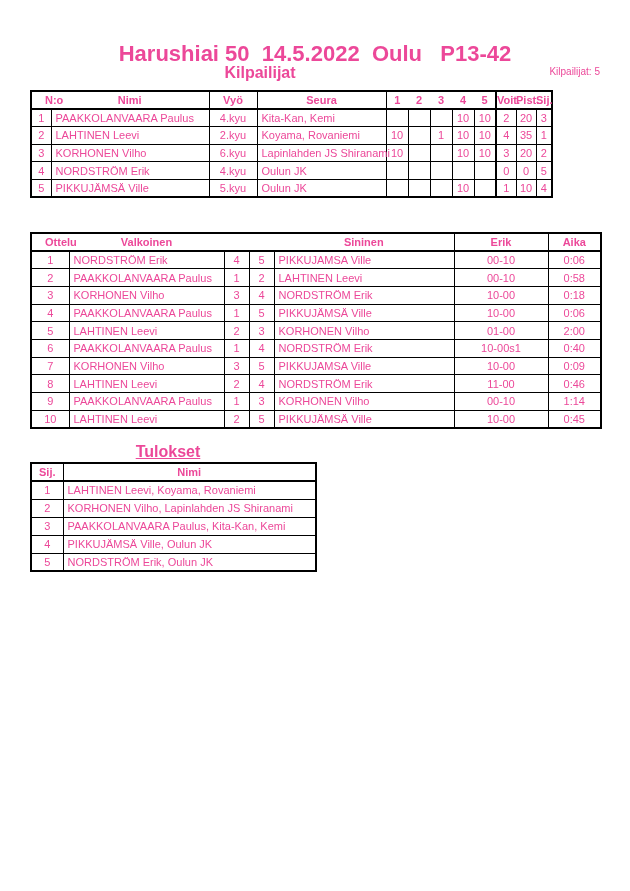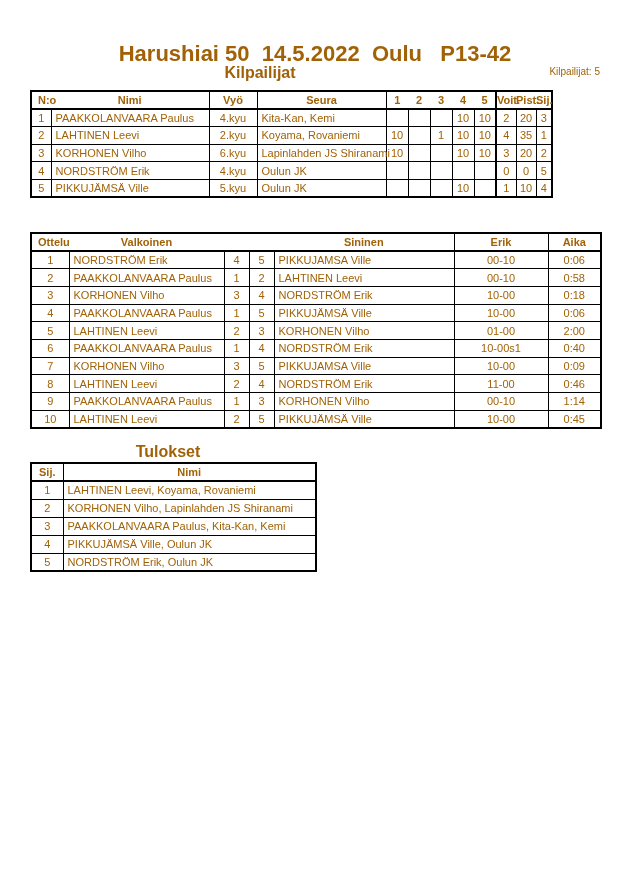--- a/index.html
+++ b/index.html
@@ -1,30 +1,30 @@
 <!DOCTYPE html>
 <html><head>
 <meta charset="utf-8">
 <style>
   * { margin:0; padding:0; box-sizing:border-box; }
   html,body { background:#fff; }
   .page {
     position:relative; width:630px; height:891px; background:#ffffff;
-    font-family:"Liberation Sans", sans-serif; color:#a16207; overflow:hidden;
+    font-family:"Liberation Sans", sans-serif; color:#ec4899; overflow:hidden;
   }
   .page-title {
     position:absolute; top:41px; left:0; width:630px; text-align:center;
     font-size:22px; font-weight:bold; white-space:pre; letter-spacing:0px;
   }
   .section-heading {
     position:absolute; font-weight:bold; font-size:16px; text-align:center;
   }
   #heading-competitors { top:64px; left:0; width:520px; }
   #heading-matches     { top:212px; left:0; width:552px; }
-  #heading-results     { top:443px; left:0; width:336px; }
+  #heading-results     { top:443px; left:0; width:336px;text-decoration:underline; }
   .count-label {
     position:absolute; top:66px; right:30px; font-size:10px;
   }
   table {
     position:absolute; border-collapse:collapse; table-layout:fixed;
     background:#fff; border:2px solid #000;
   }
   #competitors-table { left:30px; top:90px;  width:523px; }
   #matches-table     { left:30px; top:232px; width:570px; }
   #results-table     { left:30px; top:462px; width:285px; }
@@ -35,21 +35,21 @@
   th {
     border:none; border-bottom:2px solid #000; font-size:11px; font-weight:bold;
     white-space:nowrap; padding:0; vertical-align:middle; text-align:center;
     height:18px;
   }
   #competitors-table td { height:17.6px; }
   #matches-table td     { height:17.7px; }
   #results-table td     { height:18px; }
   .tc { text-align:center; }
   .tl { text-align:left; padding-left:4px; }
-  th.th-left { text-align:right; padding-left:6px; }
+  th.th-left { text-align:right; padding-left:13px; }
   th.bl1 { border-left:1px solid #000; }
   .voit-col { border-left:2px solid #000 !important; }
   .club-cell { overflow:visible; }
 </style>
 </head>
 <body>
 
 <div class="page">
 
   <div class="page-title">Harushiai 50  14.5.2022  Oulu   P13-42</div>

